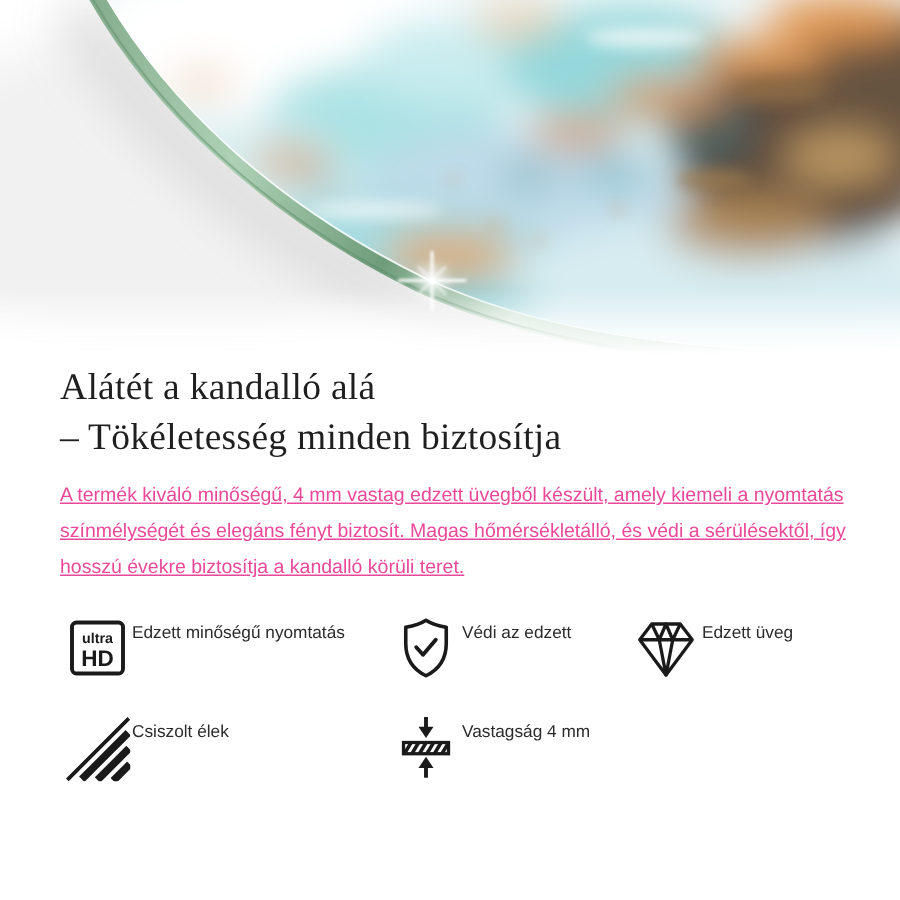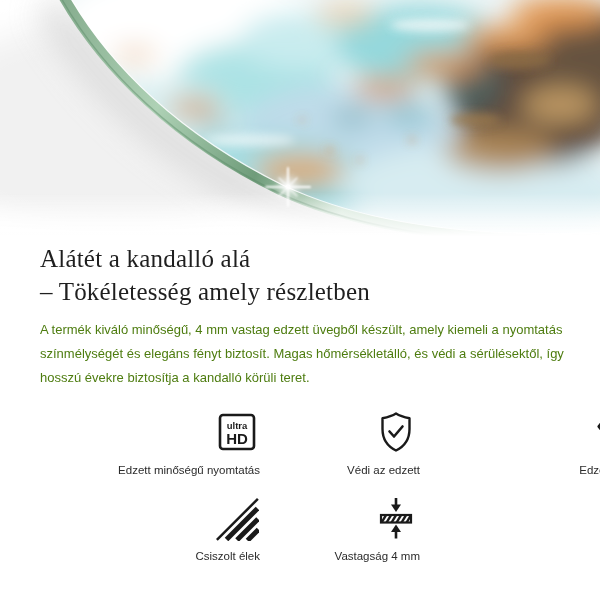--- a/index.html
+++ b/index.html
@@ -22,33 +22,34 @@
     color:#1f1f1f;
     letter-spacing:0.2px;
   }
   .headline span { display:block; }
 
   .description {
     margin-top:10px;
     width:545px;
     font-size:13px;
     line-height:24px;
-    color:#4d7c0f;
+    color:#ec4899;
+    text-decoration:underline;
   }
 
   .features {
     margin-top:18px;
     display:grid;
     grid-template-columns:220px 160px 220px;
     row-gap:18px;
   }
   .feature {
     display:flex;
-    flex-direction:column;
-    align-items:flex-end;
+    flex-direction:row;
+    align-items:flex-start;
   }
   .feature .icon-box { width:48px; height:48px; }
   .feature .icon-box svg { width:48px; height:48px; display:block; }
   .feature .label {
     margin-top:8px;
     font-size:11.5px;
     color:#2b2b2b;
     text-align:center;
     white-space:nowrap;
   }
@@ -153,21 +154,21 @@
         <circle cx="288" cy="187" r="2.4" fill="#ffffff"></circle>
       </g>
 
       <rect x="0" y="192" width="600" height="44" fill="url(#fadeBottom)"></rect>
     </svg>
   </div>
 
   <div class="content">
     <h1 class="headline">
       <span>Alátét a kandalló alá</span>
-      <span>– Tökéletesség amely részletben</span>
+      <span>– Tökéletesség minden biztosítja</span>
     </h1>
 
     <p class="description">A termék kiváló minőségű, 4 mm vastag edzett üvegből készült, amely kiemeli a nyomtatás színmélységét és elegáns fényt biztosít. Magas hőmérsékletálló, és védi a sérülésektől, így hosszú évekre biztosítja a kandalló körüli teret.</p>
 
     <div class="features">
 
 
       <div class="feature">
         <div class="icon-box">
           <svg viewBox="0 0 48 48">

